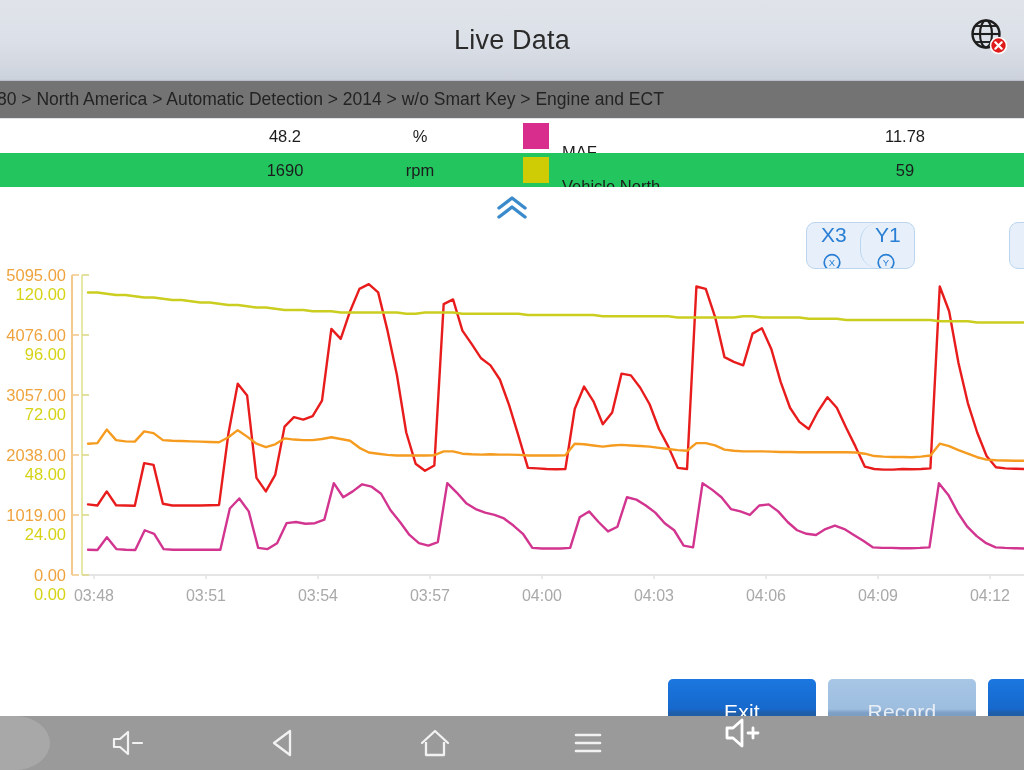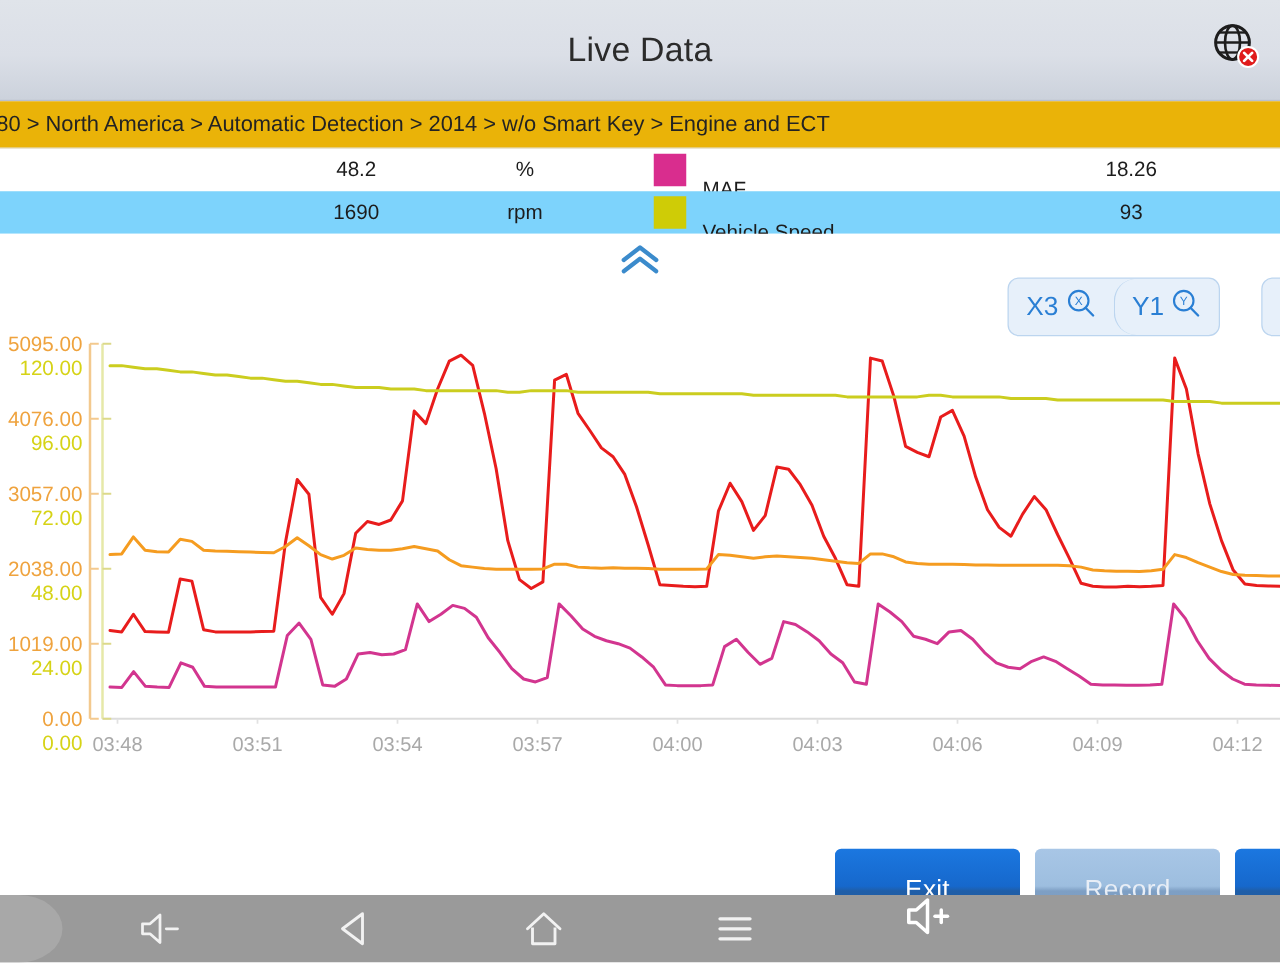--- a/index.html
+++ b/index.html
@@ -24,40 +24,40 @@
     font-size: 27px; color: #2b2b2b; letter-spacing: .2px;
   }
   .globe-btn {
     position: absolute; right: 8px; top: 8px; width: 56px; height: 56px;
     display: flex; align-items: center; justify-content: center;
   }
 
   
   .breadcrumb {
     position: absolute; left: 0; top: 81px; width: 1024px; height: 38px;
-    background: #eab308;
+    background: #737373;
     display: flex; align-items: center;
     border-bottom: 1px solid #dfe3ea;
     overflow: hidden; white-space: nowrap;
   }
   .breadcrumb-text {
     font-size: 17.5px; color: #232323; padding-left: 0px;
     margin-left: -3px;
   }
 
   
   .pidtable {
     position: absolute; left: 0; top: 119px; width: 1008px; height: 68px;
   }
   .pid-row {
     position: relative; width: 1024px; height: 34px;
     display: flex; align-items: center; white-space: nowrap;
   }
   .pid-row.odd  { background: #ffffff; }
-  .pid-row.even { background: #7dd3fc; }
+  .pid-row.even { background: #22c55e; }
 
   .pid-name  { position: absolute; left: -42px;  width: 250px; font-size: 16.5px; color: #1c1c1c; }
   .pid-val   { position: absolute; left: 210px; width: 150px; text-align: center; font-size: 16.5px; color: #1c1c1c; }
   .pid-unit  { position: absolute; left: 360px; width: 120px; text-align: center; font-size: 16.5px; color: #1c1c1c; }
   .pid-swatch{ position: absolute; left: 523px; width: 26px; height: 26px; top: 4px; }
   .pid-name2 { position: absolute; left: 562px; width: 300px; font-size: 16.5px; color: #1c1c1c; margin-top: 32px; }
   .pid-val2  { position: absolute; left: 840px; width: 130px; text-align: center; font-size: 16.5px; color: #1c1c1c; }
 
   
   .chartpanel {
@@ -70,23 +70,23 @@
   }
 
   
   .zoomgroup {
     position: absolute; top: 35px; left: 806px;
     display: flex; align-items: stretch;
     border: 1px solid #bcd5ef; border-radius: 9px;
     background: #e7f0fa; overflow: hidden; height: 47px;
   }
   .zoombtn {
-    display: flex; align-items: center; gap: 5px;
+    display: flex; align-items: flex-start; gap: 5px;
     padding: 0 13px 0 14px;
-    color: #2a7fd4; font-size: 21px;
+    color: #2a7fd4; font-size: 21px; flex-direction: column;
   }
   .zoombtn + .zoombtn { border-left: 1px solid #bcd5ef; border-radius: 18px; }
   .zoomgroup-partial {
     position: absolute; top: 35px; left: 1009px;
     width: 30px; height: 47px;
     border: 1px solid #bcd5ef; border-radius: 9px;
     background: #e7f0fa;
   }
 
   .plotwrap { position: absolute; left: 0; top: 78px; width: 862px; height: 370px; }
@@ -156,30 +156,30 @@
   </div>
 
   <div class="pidtable">
 
     <div class="pid-row odd">
       <span class="pid-name">oad</span>
       <span class="pid-val">48.2</span>
       <span class="pid-unit">%</span>
       <span class="pid-swatch" id="sw0" style="background: rgb(217, 45, 142);"></span>
       <span class="pid-name2">MAF</span>
-      <span class="pid-val2">18.26</span>
+      <span class="pid-val2">11.78</span>
     </div>
 
     <div class="pid-row even">
       <span class="pid-name">ed</span>
       <span class="pid-val">1690</span>
       <span class="pid-unit">rpm</span>
       <span class="pid-swatch" id="sw1" style="background: rgb(207, 204, 6);"></span>
-      <span class="pid-name2">Vehicle Speed</span>
-      <span class="pid-val2">93</span>
+      <span class="pid-name2">Vehicle North</span>
+      <span class="pid-val2">59</span>
     </div>
 
   </div>
 
   <div class="chartpanel">
 
     <div class="collapse-btn">
       <svg width="38" height="26" viewBox="0 0 38 26">
         <path d="M6 13 L19 3 L32 13" fill="none" stroke="#3b8bcc" stroke-width="3.4" stroke-linecap="round" stroke-linejoin="round"></path>
         <path d="M6 22 L19 12 L32 22" fill="none" stroke="#3b8bcc" stroke-width="3.4" stroke-linecap="round" stroke-linejoin="round"></path>

